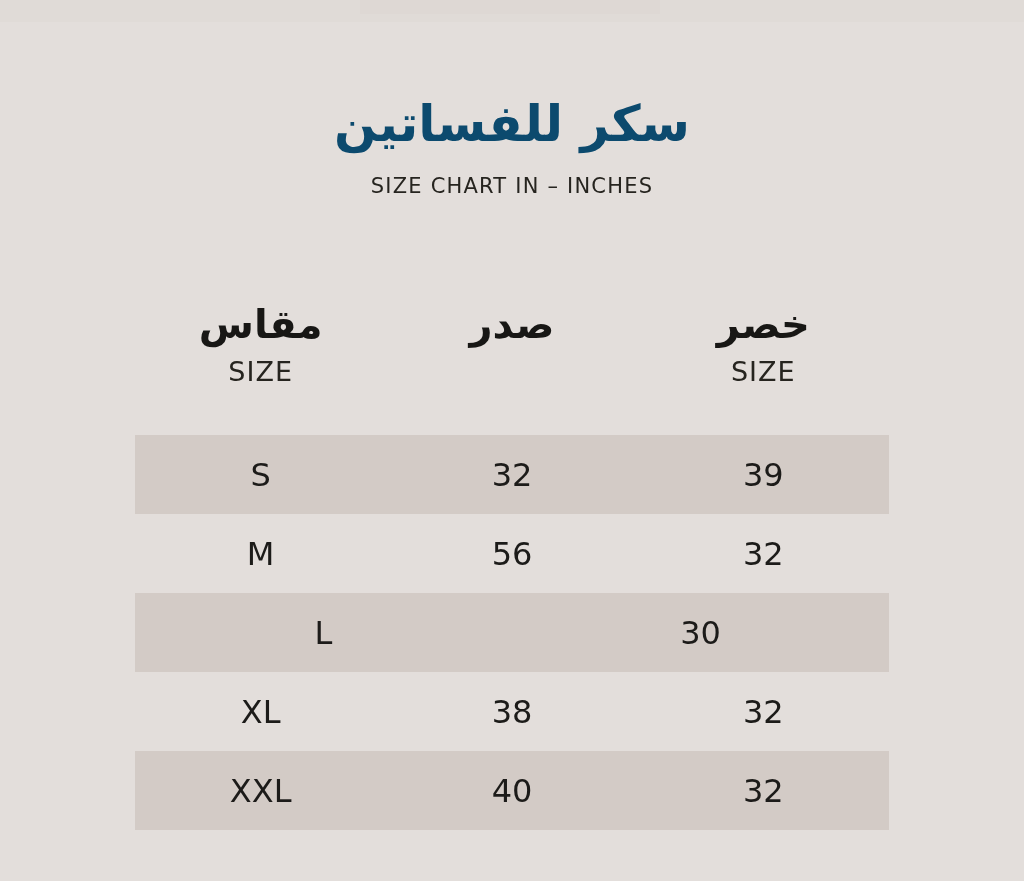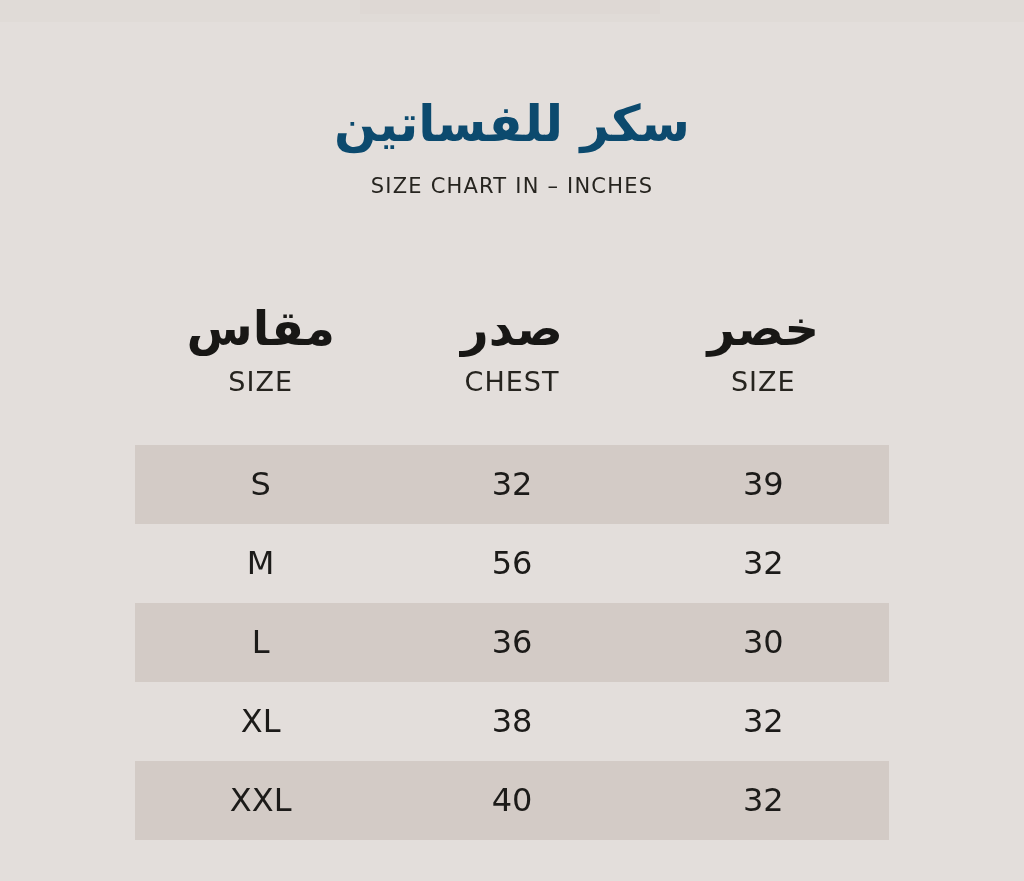--- a/index.html
+++ b/index.html
@@ -78,21 +78,21 @@
     display: flex;
     width: 754px;
     margin: 0 auto;
     padding: 0;
   }
   .head-cell {
     flex: 1 1 0;
     text-align: center;
   }
   .head-ar {
-    font-size: 48px;
+    font-size: 40px;
     font-weight: 700;
     direction: rtl;
     line-height: 1.2;
     color: #181715;
   }
   .head-en {
     margin-top: 8px;
     font-size: 27px;
     font-weight: 400;
     letter-spacing: 1px;
@@ -137,21 +137,20 @@
 
   <div class="table-wrap">
 
     <div class="head-row">
       <div class="head-cell">
         <div class="head-ar">مقاس</div>
         <div class="head-en">SIZE</div>
       </div>
       <div class="head-cell">
         <div class="head-ar">صدر</div>
-        <div class="head-en">CHEST</div>
       </div>
       <div class="head-cell">
         <div class="head-ar">خصر</div>
         <div class="head-en">SIZE</div>
       </div>
     </div>
 
     <div class="rows">
 
       <div class="row shaded">
@@ -161,21 +160,20 @@
       </div>
 
       <div class="row">
         <div class="cell">M</div>
         <div class="cell">56</div>
         <div class="cell">32</div>
       </div>
 
       <div class="row shaded">
         <div class="cell">L</div>
-        <div class="cell">36</div>
         <div class="cell">30</div>
       </div>
 
       <div class="row">
         <div class="cell">XL</div>
         <div class="cell">38</div>
         <div class="cell">32</div>
       </div>
 
       <div class="row shaded">

